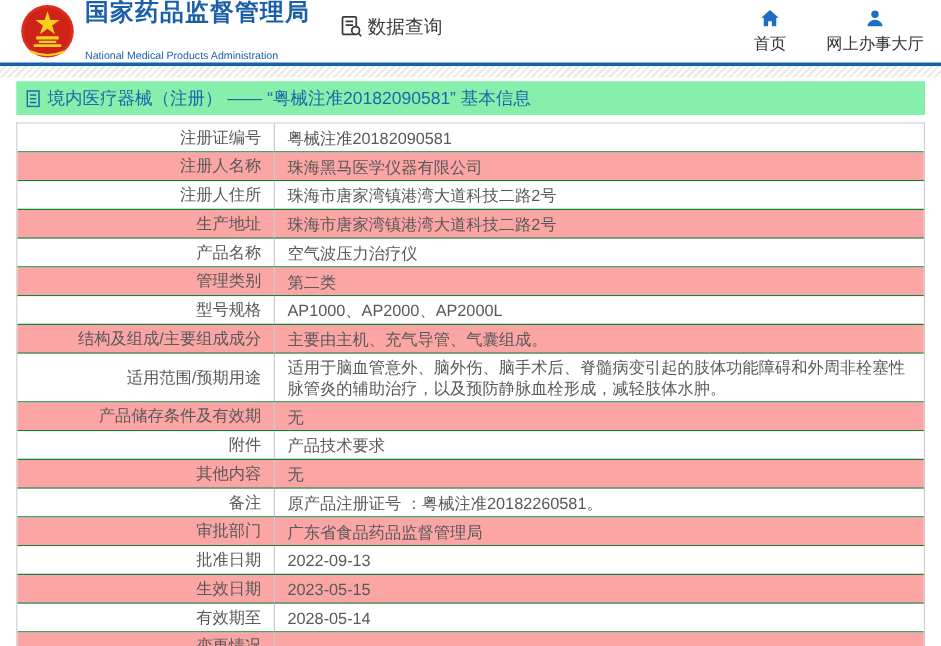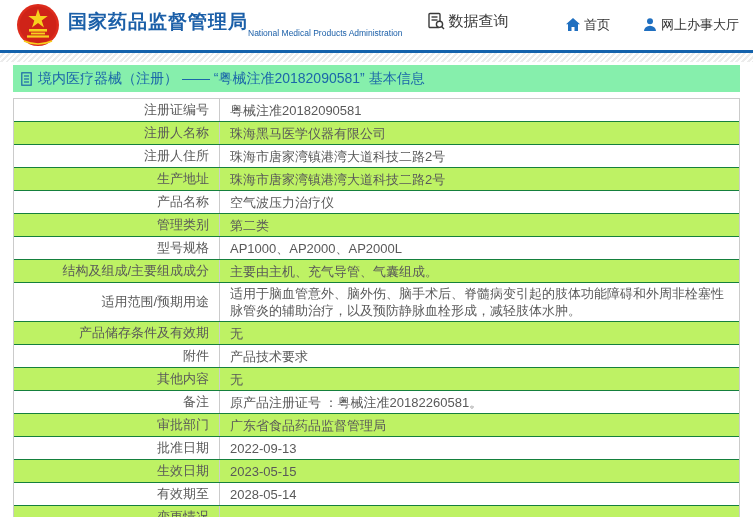--- a/index.html
+++ b/index.html
@@ -3,43 +3,43 @@
 <meta charset="utf-8">
 <style>
   * { margin:0; padding:0; box-sizing:border-box; }
   html,body { width:753px; height:517px; overflow:hidden; background:#fff;
     font-family:"Liberation Sans","DejaVu Sans",sans-serif; color:#595959; }
 
   
   .header { height:50px; display:flex; align-items:center; padding:0 6px 0 16px; background:#fff; }
   .brand { display:flex; align-items:center; gap:8px; }
   .emblem { width:44px; height:44px; flex:0 0 auto; }
-  .brand-text { display:flex; flex-direction:row; line-height:1.15; }
+  .brand-text { display:flex; flex-direction:column; line-height:1.15; }
   .site-title { color:#1b5fa8; font-size:19px; font-weight:bold; letter-spacing:1px; }
   .site-subtitle { color:#1b5fa8; font-size:8.5px; margin-top:18px; }
   .data-query { display:flex; align-items:center; gap:4px; margin-left:24px; margin-bottom:8px;
     font-size:15px; font-weight:normal; color:#3a3a3a; cursor:pointer; }
   .header-nav { margin-left:auto; display:flex; gap:32px; margin-right:8px; }
-  .nav-item { display:flex; flex-direction:row; align-items:center; gap:3px;
+  .nav-item { display:flex; flex-direction:column; align-items:center; gap:3px;
     font-size:13px; color:#333; cursor:pointer; text-decoration:none; }
 
   
   .blue-bar { height:3px; background:#1462ac; }
   .hatch-strip { height:9px;
     background:repeating-linear-gradient(135deg,#ffffff 0 2px,#ececec 2px 4px); }
 
   
   .title-bar { margin:3px 13px 6px 13px; height:27px; background:#86efac;
     display:flex; align-items:center; gap:6px; padding-left:8px;
     color:#1b67a9; font-size:14px; }
 
   
   .info-table { margin:0 13px; border:1px solid #cbcbcb; border-bottom:none; }
   .row { display:flex; border-bottom:1px solid #15803d; min-height:21px; background:#fff; }
-  .row.alt { background:#bef264; }
+  .row.alt { background:#fca5a5; }
   .cell-label { width:206px; flex:0 0 206px; border-right:1px solid #cbcbcb;
     display:flex; justify-content:flex-end; align-items:center; gap:3px;
     text-align:right; padding:2px 10px 2px 4px; font-size:13px; color:#595959; }
   .cell-value { flex:1; display:flex; align-items:center;
     padding:2px 8px 2px 10px; font-size:13px; line-height:17px; color:#595959; }
 </style>
 </head>
 <body>
 
 <div class="header">

